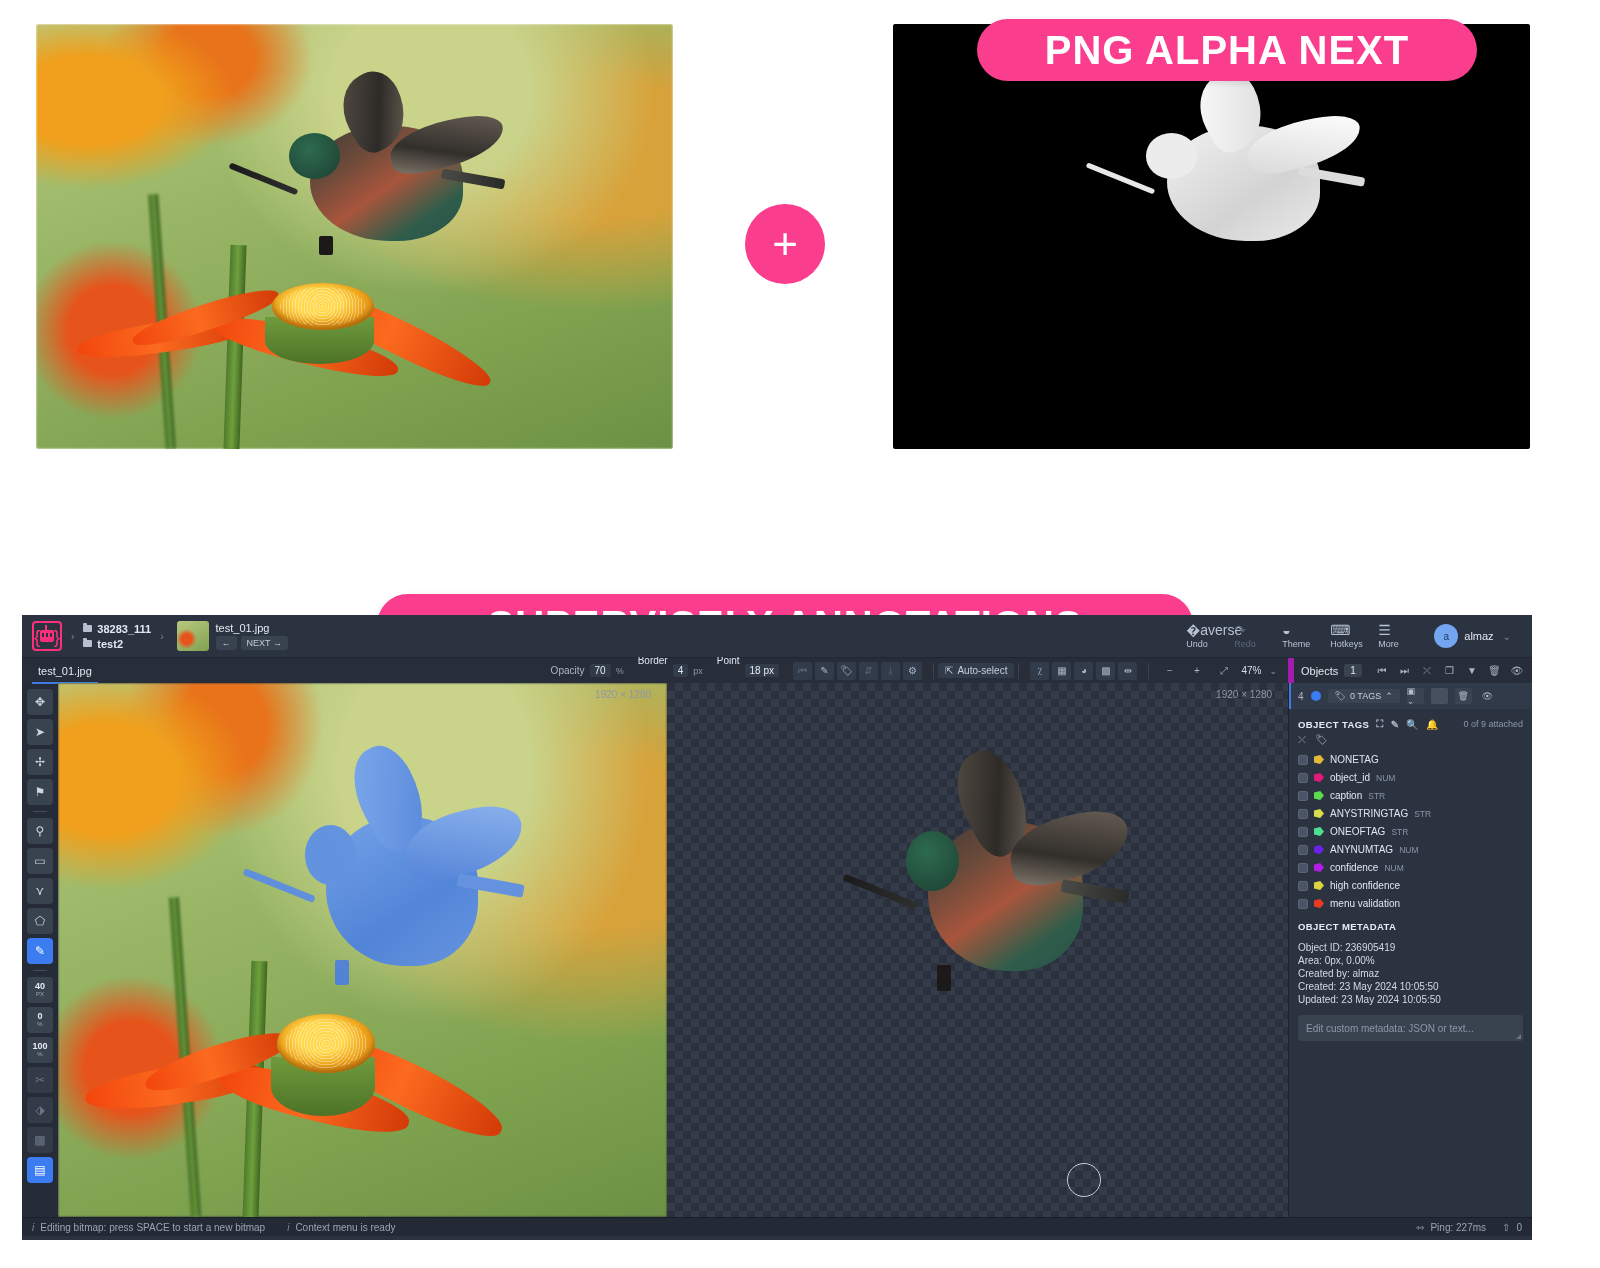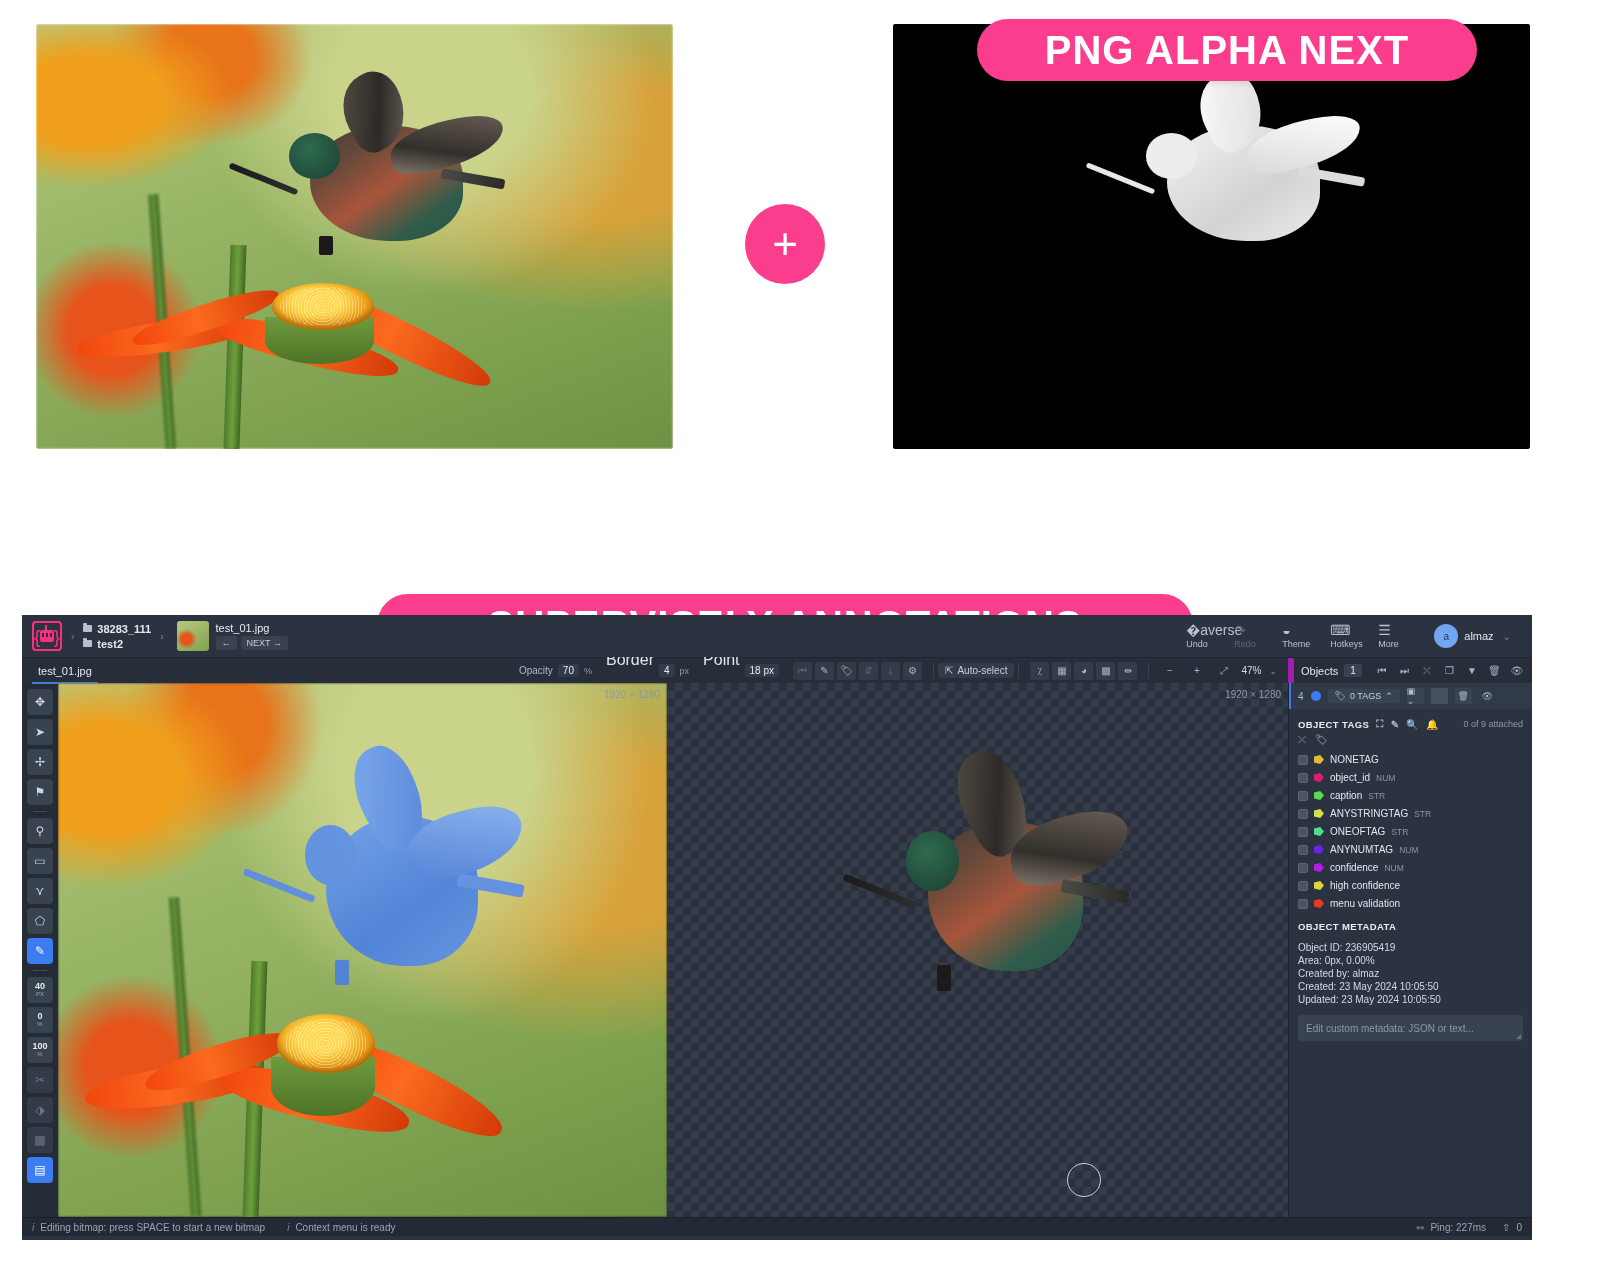--- a/index.html
+++ b/index.html
@@ -171,21 +171,21 @@
   .tool-spacer { flex:1; }
   .tgroup { display:flex; align-items:center; gap:5px; padding:0 7px; height:18px;}
   .tlabel { font-size:10px; color:#aeb7c6; }
   .tval { background:#323b49; border-radius:2px; padding:1px 5px; font-size:10px; color:#e6eaf2; }
   .tunit { font-size:9px; color:#8d97a8; }
   .tbtn {
     width:19px;height:18px;background:#323b49;border-radius:2px;
     display:flex;align-items:center;justify-content:center;font-size:10px;color:#aab3c2;
   }
   .tbtn.dim { color:#5d6676; }
-  .underline-label { color:#dfe5ee; border-bottom:2px solid #3f7be0; padding-bottom:19px; font-size:16px;}
+  .underline-label { color:#dfe5ee; border-bottom:2px solid #3f7be0; padding-bottom:19px; font-size:10px;}
   .divider-v { width:1px; height:16px; background:#39424f; margin:0 4px;}
   .autosel { display:flex;align-items:center;gap:4px;background:#323b49;border-radius:2px;padding:2px 7px;font-size:10px;color:#c6cedb;}
   .zoomval { font-size:10px;color:#d8dee8; }
 
   
   .obj-hdr { display:flex; align-items:center; gap:6px; background:#272e3a; height:26px; padding:0 7px;}
   .obj-title { font-size:11px;color:#e2e7ef;}
   .obj-count { background:#39424f;border-radius:2px;padding:1px 6px;font-size:10px;color:#e2e7ef;}
 
   
@@ -206,21 +206,21 @@
   .lbtn .sub { font-size:6px;color:#9aa4b4;}
   .rail-sep { width:14px;height:1px;background:#424b59;margin:2px 0; }
 
   .canvas-wrap { flex:1; display:flex; position:relative; background:#1f2430; }
   .canvas-pane { position:relative; overflow:hidden; }
   .pane-left { width:609px; }
   .pane-right { flex:1;
     background:
       repeating-conic-gradient(#343c49 0% 25%, #2a313d 0% 50%) 0 0/16px 16px;
   }
-  .pane-dim { position:absolute; right:7px; top:6px; font-size:10px; color:#8d97a8; }
+  .pane-dim { position:absolute; right:16px; top:6px; font-size:10px; color:#8d97a8; }
   .circle-cursor {
     position:absolute; left:400px; top:480px; width:34px;height:34px;border-radius:50%;
     border:1.5px solid #c8cfdb;
   }
 
   
   .right-panel { width:244px; background:#2b3341; border-left:1px solid #1d2330; display:flex; flex-direction:column;}
   .obj-row {
     display:flex; align-items:center; gap:7px; height:26px; padding:0 7px;
     background:#313a49; border-left:2px solid #3f7be0;

